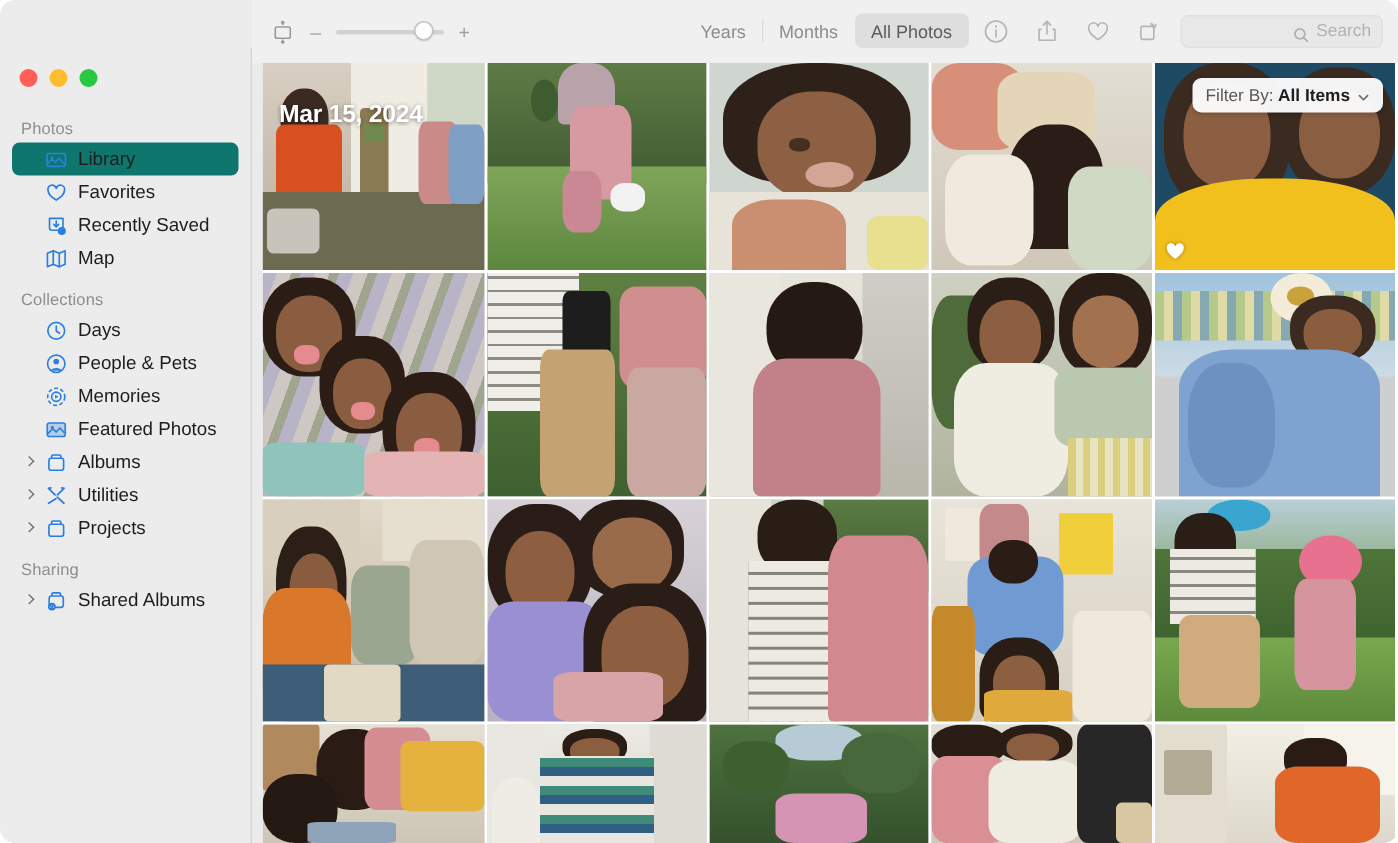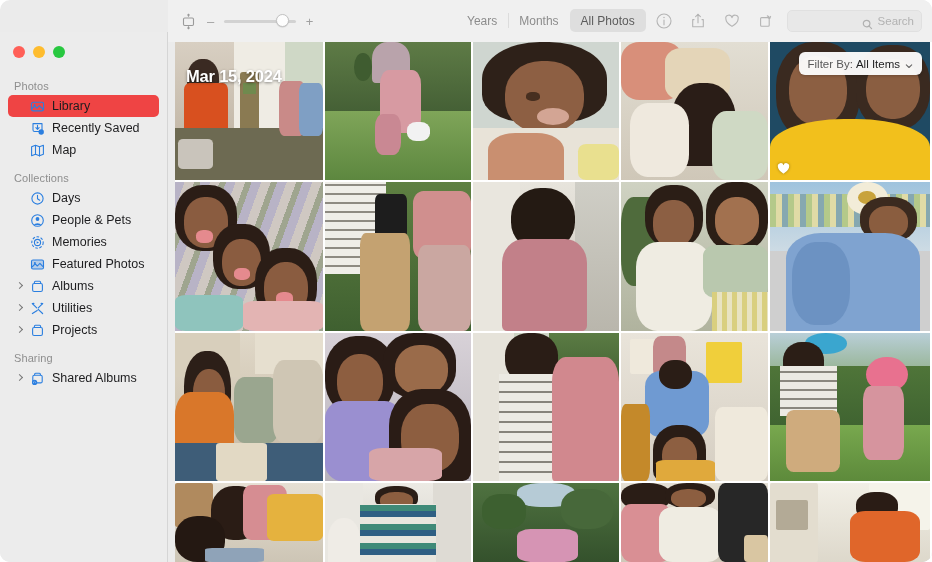--- a/index.html
+++ b/index.html
@@ -55,21 +55,21 @@
     display: flex; align-items: center;
     height: 22px;
     margin: 0 8px;
     padding-left: 8px;
     border-radius: 5px;
     gap: 7px;
     font-size: 12.5px;
     color: #1d1d1f;
     white-space: nowrap;
   }
-  .sb-item.selected { background: #ef4444; }
+  .sb-item.selected { background: #0f766e; }
   .sb-item .disclosure {
     width: 9px; height: 9px;
     flex: 0 0 9px;
     position: relative;
     margin-right: -2px;
   }
   .sb-item .disclosure::after {
     content: "";
     position: absolute;
     left: 1px; top: 1px;
@@ -226,21 +226,21 @@
     background: rgba(252,252,252,0.96);
     border-radius: 6px;
     display: flex; align-items: center;
     padding: 0 9px;
     gap: 3px;
     font-size: 11.5px;
     color: #585858;
     box-shadow: 0 1px 3px rgba(0,0,0,0.2);
     z-index: 10;
   }
-  .filter-pill .fv { color: #1d1d1f; font-weight: normal; }
+  .filter-pill .fv { color: #1d1d1f; font-weight: bold; }
   .chev { margin-left: 2px; width: 8px; height: 8px; color: #6a6a6a; }
 
   
   .ph { position: absolute; inset: 0; }
   .lay { position: absolute; }
 </style>
 </head>
 <body>
 
 <div class="window">
@@ -256,20 +256,29 @@
         <div class="sb-item selected">
           <span class="disclosure hidden"></span>
           <span class="sb-icon">
             <svg width="15" height="15" viewBox="0 0 15 15" fill="none" stroke="currentColor" stroke-width="1.1">
               <rect x="1.4" y="3.3" width="12.2" height="8.6" rx="1.6"></rect>
               <path d="M1.6 10l3-3 2.3 2.2 2.4-2.6 4 3.9" stroke-linejoin="round"></path>
               <circle cx="4.6" cy="6.1" r="1" fill="currentColor" stroke="none"></circle>
             </svg>
           </span>
           <span class="sb-label">Library</span>
+        </div>
+        <div class="sb-item">
+          <span class="disclosure hidden"></span>
+          <span class="sb-icon">
+            <svg width="15" height="15" viewBox="0 0 15 15" fill="none" stroke="currentColor" stroke-width="1.15">
+              <path d="M7.5 12.4S2 9.2 2 5.9A2.75 2.75 0 0 1 7.5 4.6 2.75 2.75 0 0 1 13 5.9c0 3.3-5.5 6.5-5.5 6.5z" stroke-linejoin="round"></path>
+            </svg>
+          </span>
+          <span class="sb-label">Favorites</span>
         </div>
         <div class="sb-item">
           <span class="disclosure hidden"></span>
           <span class="sb-icon">
             <svg width="15" height="15" viewBox="0 0 15 15" fill="none" stroke="currentColor" stroke-width="1.1">
               <path d="M3 2.6h9v6.3a1.6 1.6 0 0 1-1.6 1.6H4.6A1.6 1.6 0 0 1 3 8.9z" stroke-linejoin="round"></path>
               <path d="M7.5 4.3v4M5.9 6.6l1.6 1.7 1.6-1.7" stroke-linecap="round" stroke-linejoin="round"></path>
               <circle cx="11.2" cy="11" r="2.7" fill="currentColor" stroke="none"></circle>
             </svg>
           </span>

